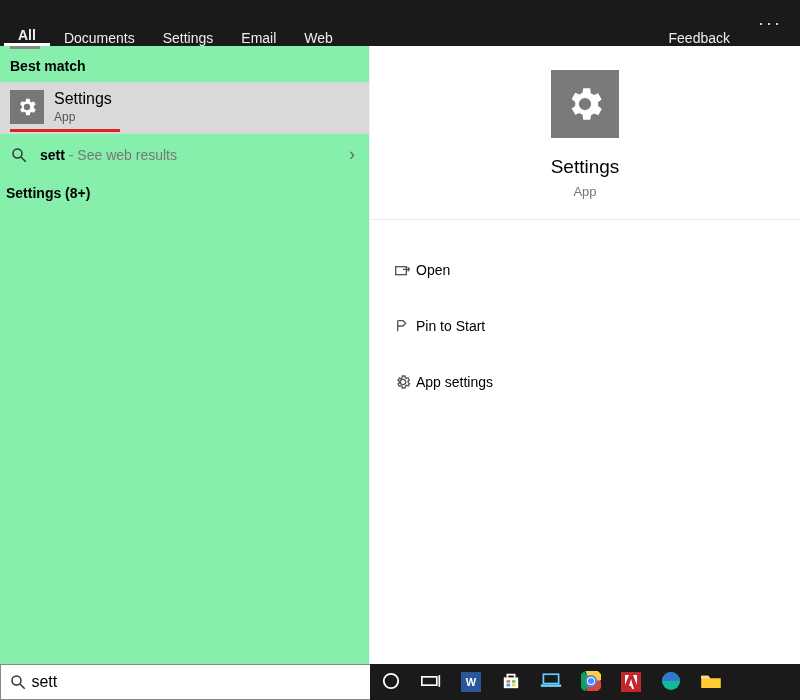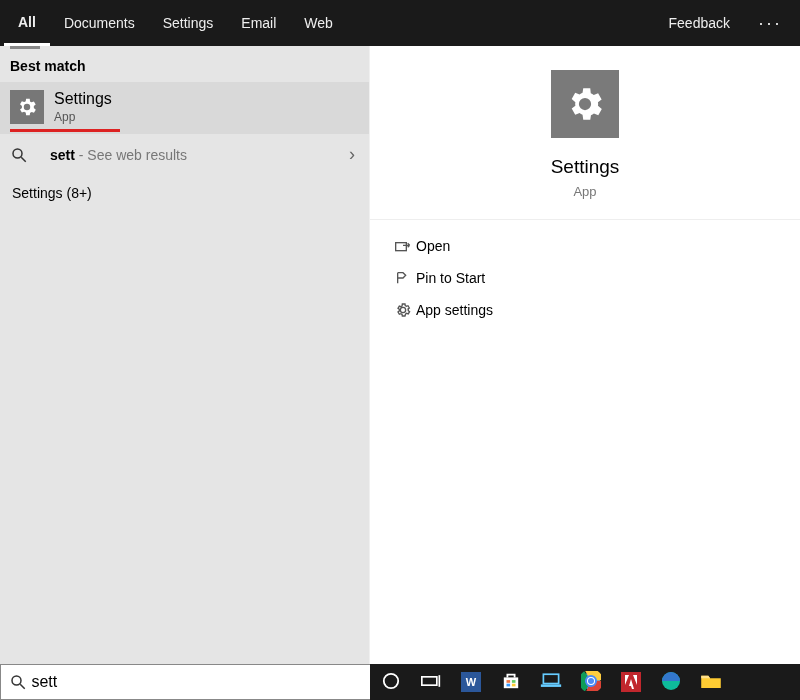--- a/index.html
+++ b/index.html
@@ -15,21 +15,21 @@
   
   .tabstrip {
     background: #1a1a1a;
     height: 46px;
     display: flex;
     align-items: stretch;
     color: #eee;
     padding: 0 4px;
   }
   .tabstrip .tab {
-    display: flex; align-items: center;
+    display: flex; align-items: flex-end;
     padding: 0 14px;
     font-size: 14px;
     cursor: default;
     position: relative;
   }
   .tabstrip .tab.active {
     border-bottom: 3px solid #fff;
     font-weight: 600;
   }
   .tabstrip .gap-active {
@@ -46,21 +46,21 @@
     border-left: 5px solid transparent;
     border-right: 5px solid transparent;
     border-top: 6px solid #ddd;
   }
   .tabstrip .dots { font-size: 18px; letter-spacing: 2px; padding: 0 14px; display:flex; align-items:center;}
   
   .content {
     display: flex;
     height: calc(700px - 46px - 36px); 
   }
-  .left  { width: 370px; background: #e5e5e5; border-right: 1px solid #f0f0f0; }
+  .left  { width: 370px; background: #86efac; border-right: 1px solid #f0f0f0; }
   .right { flex: 1; background: #fff; }
   
   .section-label {
     font-weight: 600;
     padding: 12px 10px 8px 10px;
     font-size: 14px;
   }
   .best-match {
     background: #d9d9d9;
     display: flex;
@@ -78,49 +78,49 @@
   .best-match .sub   { font-size: 12px; color: #555; margin-top: 2px; }
   .best-match .underline {
     position: absolute;
     left: 10px; bottom: 2px;
     width: 110px; height: 3px;
     background: #d22;
   }
   .web-row {
     display: flex; align-items: center;
     padding: 10px 10px;
-    gap: 10px;
   }
   .web-row .mag { margin-right: 12px; }
   .web-row .query { font-weight: 600; }
   .web-row .hint  { color: #777; font-weight: 400; }
   .web-row .chev  { margin-left: auto; font-size: 18px; color: #666; padding-right:4px;}
   .cat-row {
-    padding: 10px 12px;
-    font-weight: 400;
+    padding: 10px 6px;
+    font-weight: 700;
   }
   
   .preview {
     display: flex; flex-direction: column; align-items: center;
     padding: 24px 20px 8px 20px;
     border-bottom: 1px solid #eee;
   }
   .preview .big-icon {
     width: 68px; height: 68px;
     background: #7a7a7a;
     display: flex; align-items: center; justify-content: center;
     margin-bottom: 14px;
   }
   .preview .p-title { font-size: 19px; margin-top: 4px; }
   .preview .p-sub   { font-size: 13px; color: #777; margin: 6px 0 12px 0; }
   .actions { padding: 10px 18px; }
   .action-row {
     display: flex; align-items: center;
     padding: 8px 2px;
     font-size: 14px;
+    margin-top: 24px;
   }
   .action-row .ai { width: 26px; display:flex; justify-content:center; color:#555; }
   
   .bottombar {
     position: absolute;
     left: 0; right: 0; bottom: 0;
     height: 36px;
     display: flex;
     align-items: stretch;
   }

